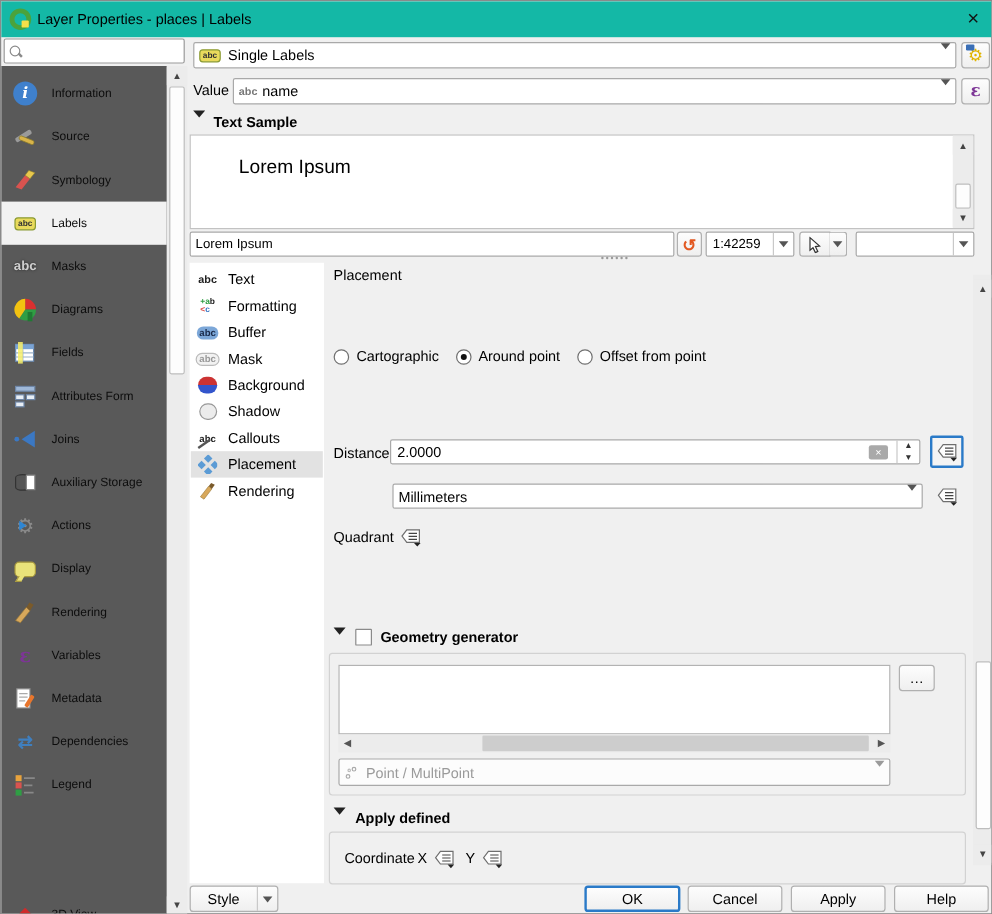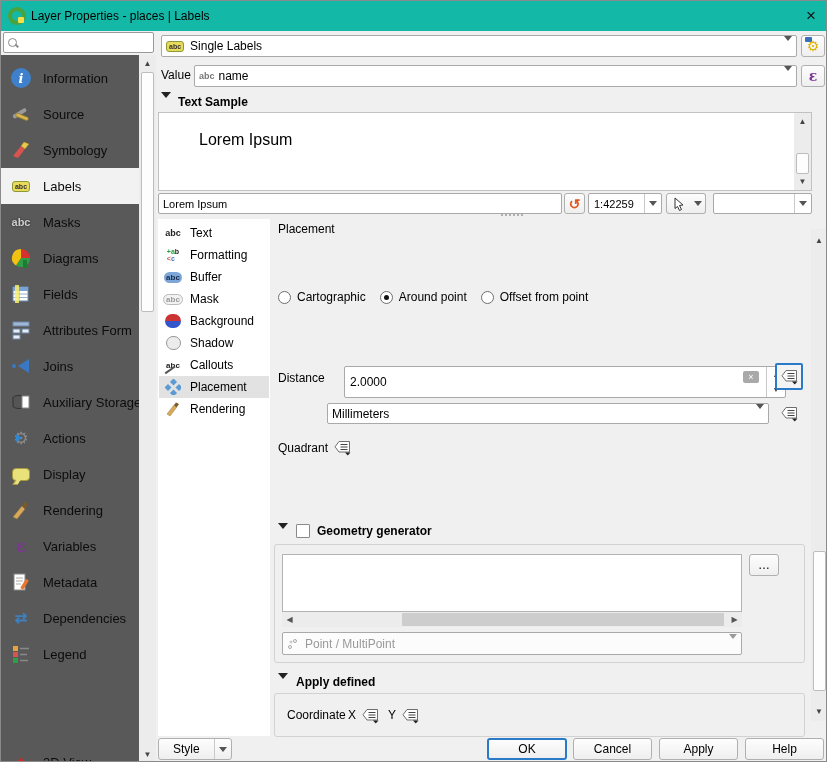--- a/index.html
+++ b/index.html
@@ -20,21 +20,21 @@
   .mag { position:relative; width:12px; height:12px; }
   .mag::before { content:""; position:absolute; left:1px; top:1px; width:7px; height:7px; border:1.5px solid #8a8a8a; border-radius:50%; }
   .mag::after { content:""; position:absolute; left:8px; top:8px; width:4px; height:1.5px; background:#8a8a8a; transform:rotate(45deg); }
   .search-input { border:none; outline:none; flex:1; height:17px; font-size:11px; background:transparent; }
 
   
   .sidebar { left:0; top:54px; width:138px; height:708px; background:#595959; overflow:hidden; }
   .side-item { position:absolute; left:0; width:138px; height:36px; display:flex; align-items:center; cursor:pointer; color:#0c0c0c; }
   .side-item.selected { background:#f2f2f2; }
   .side-item .si { width:24px; height:24px; margin-left:8px; display:flex; align-items:center; justify-content:center; flex:none; }
-  .side-item .slab { margin-left:10px; font-size:13px; white-space:nowrap; }
+  .side-item .slab { margin-left:10px; font-size:10px; white-space:nowrap; }
   .side-scroll { left:138px; top:54px; width:17px; height:708px; background:#ececec; }
   .sb-arrow { position:absolute; left:0; width:17px; height:15px; display:flex; align-items:center; justify-content:center; font-size:8px; color:#444; background:#ececec; }
   .sb-thumb { position:absolute; left:2px; width:13px; background:#fdfdfd; border:1px solid #bdbdbd; border-radius:2px; }
 
   
   .combo { background:#fff; border:1px solid #a9a9a9; border-radius:2px; display:flex; align-items:center; padding:0 4px; font-size:12px; }
   .combo .arrow { margin-left:auto; color:#444; font-size:9px; padding-left:4px; }
   .btn { background:linear-gradient(#fdfdfd,#efefef); border:1px solid #b0b0b0; border-radius:3px; display:flex; align-items:center; justify-content:center; font-size:12px; cursor:pointer; }
   .tri-down { width:0; height:0; border-left:4px solid transparent; border-right:4px solid transparent; border-top:5px solid #333; }
   .sect-arrow { width:0; height:0; border-left:5px solid transparent; border-right:5px solid transparent; border-top:6px solid #222; }
@@ -387,21 +387,21 @@
   <div class="abs" style="left:277px;top:289px;display:flex;align-items:flex-end">
     <span class="radio"></span>
     <span style="margin:0 14px 0 6px">Cartographic</span>
     <span class="radio checked"></span>
     <span style="margin:0 14px 0 6px">Around point</span>
     <span class="radio"></span>
     <span style="margin:0 0 0 6px">Offset from point</span>
   </div>
 
   <div class="abs" style="left:277px;top:370px">Distance</div>
-  <div class="abs spin" style="left:343px;top:365px;width:442px;height:32px">
+  <div class="abs spin" style="left:324px;top:365px;width:442px;height:21px">
     <span>2.0000</span>
     <span class="clear-ic">×</span>
     <span class="spinner">
         <div>▲</div>
         <div>▼</div>
       </span>
   </div>
   <div class="abs ddwrap focusblue" style="left:774px;top:362px;width:28px;height:27px">
     <svg width="17" height="17" viewBox="0 0 17 17">
         <path d="M5 2.5 H15.5 V13 H5 L1 7.75 Z" fill="#fdfdfd" stroke="#6e6e6e"></path>

